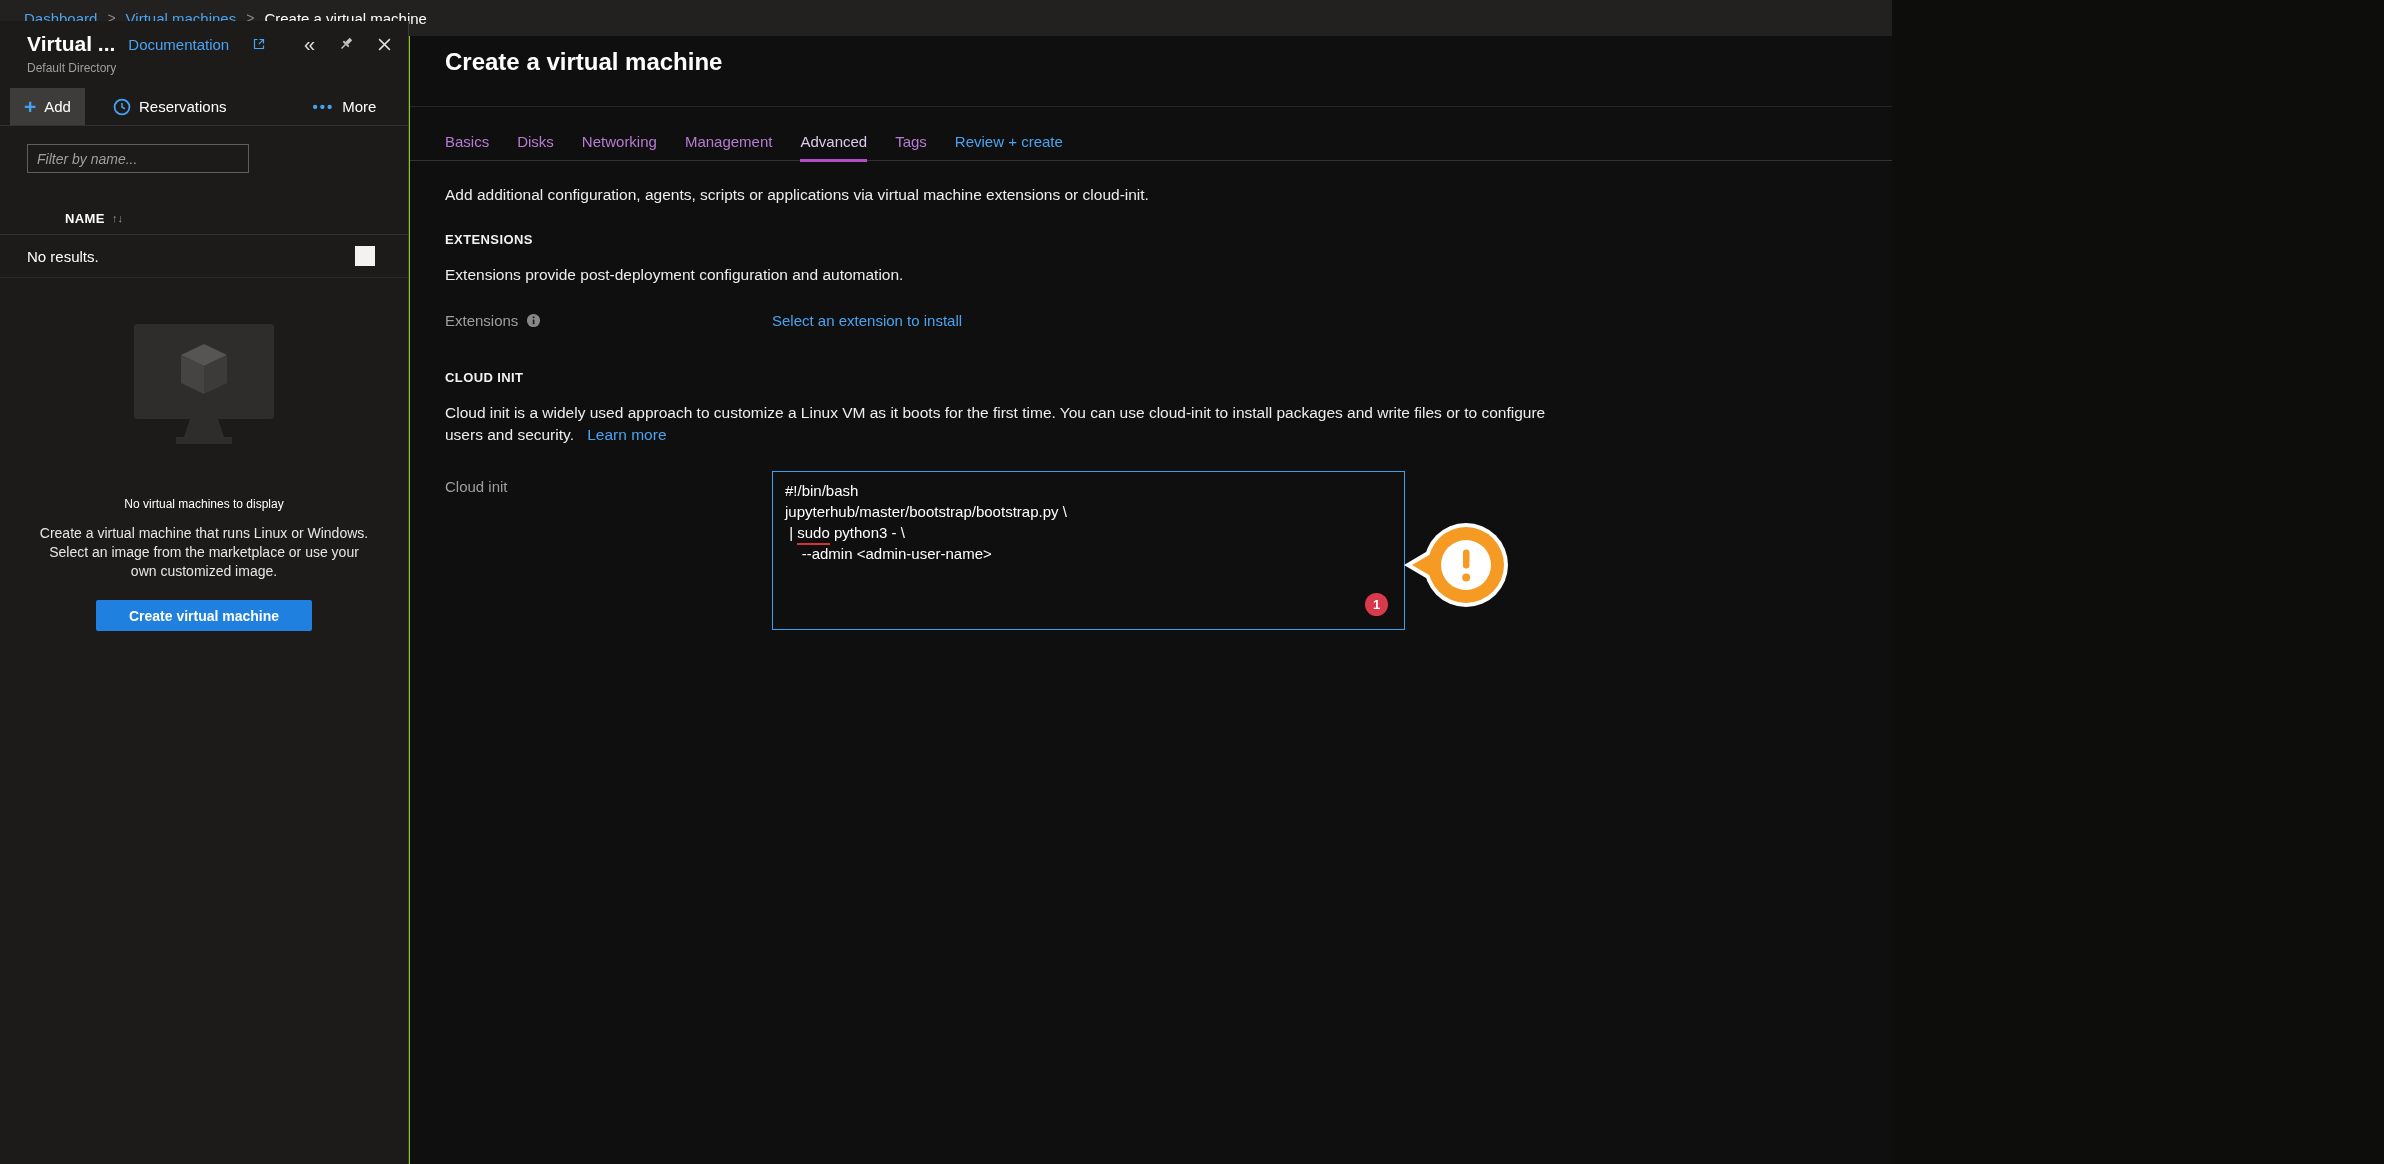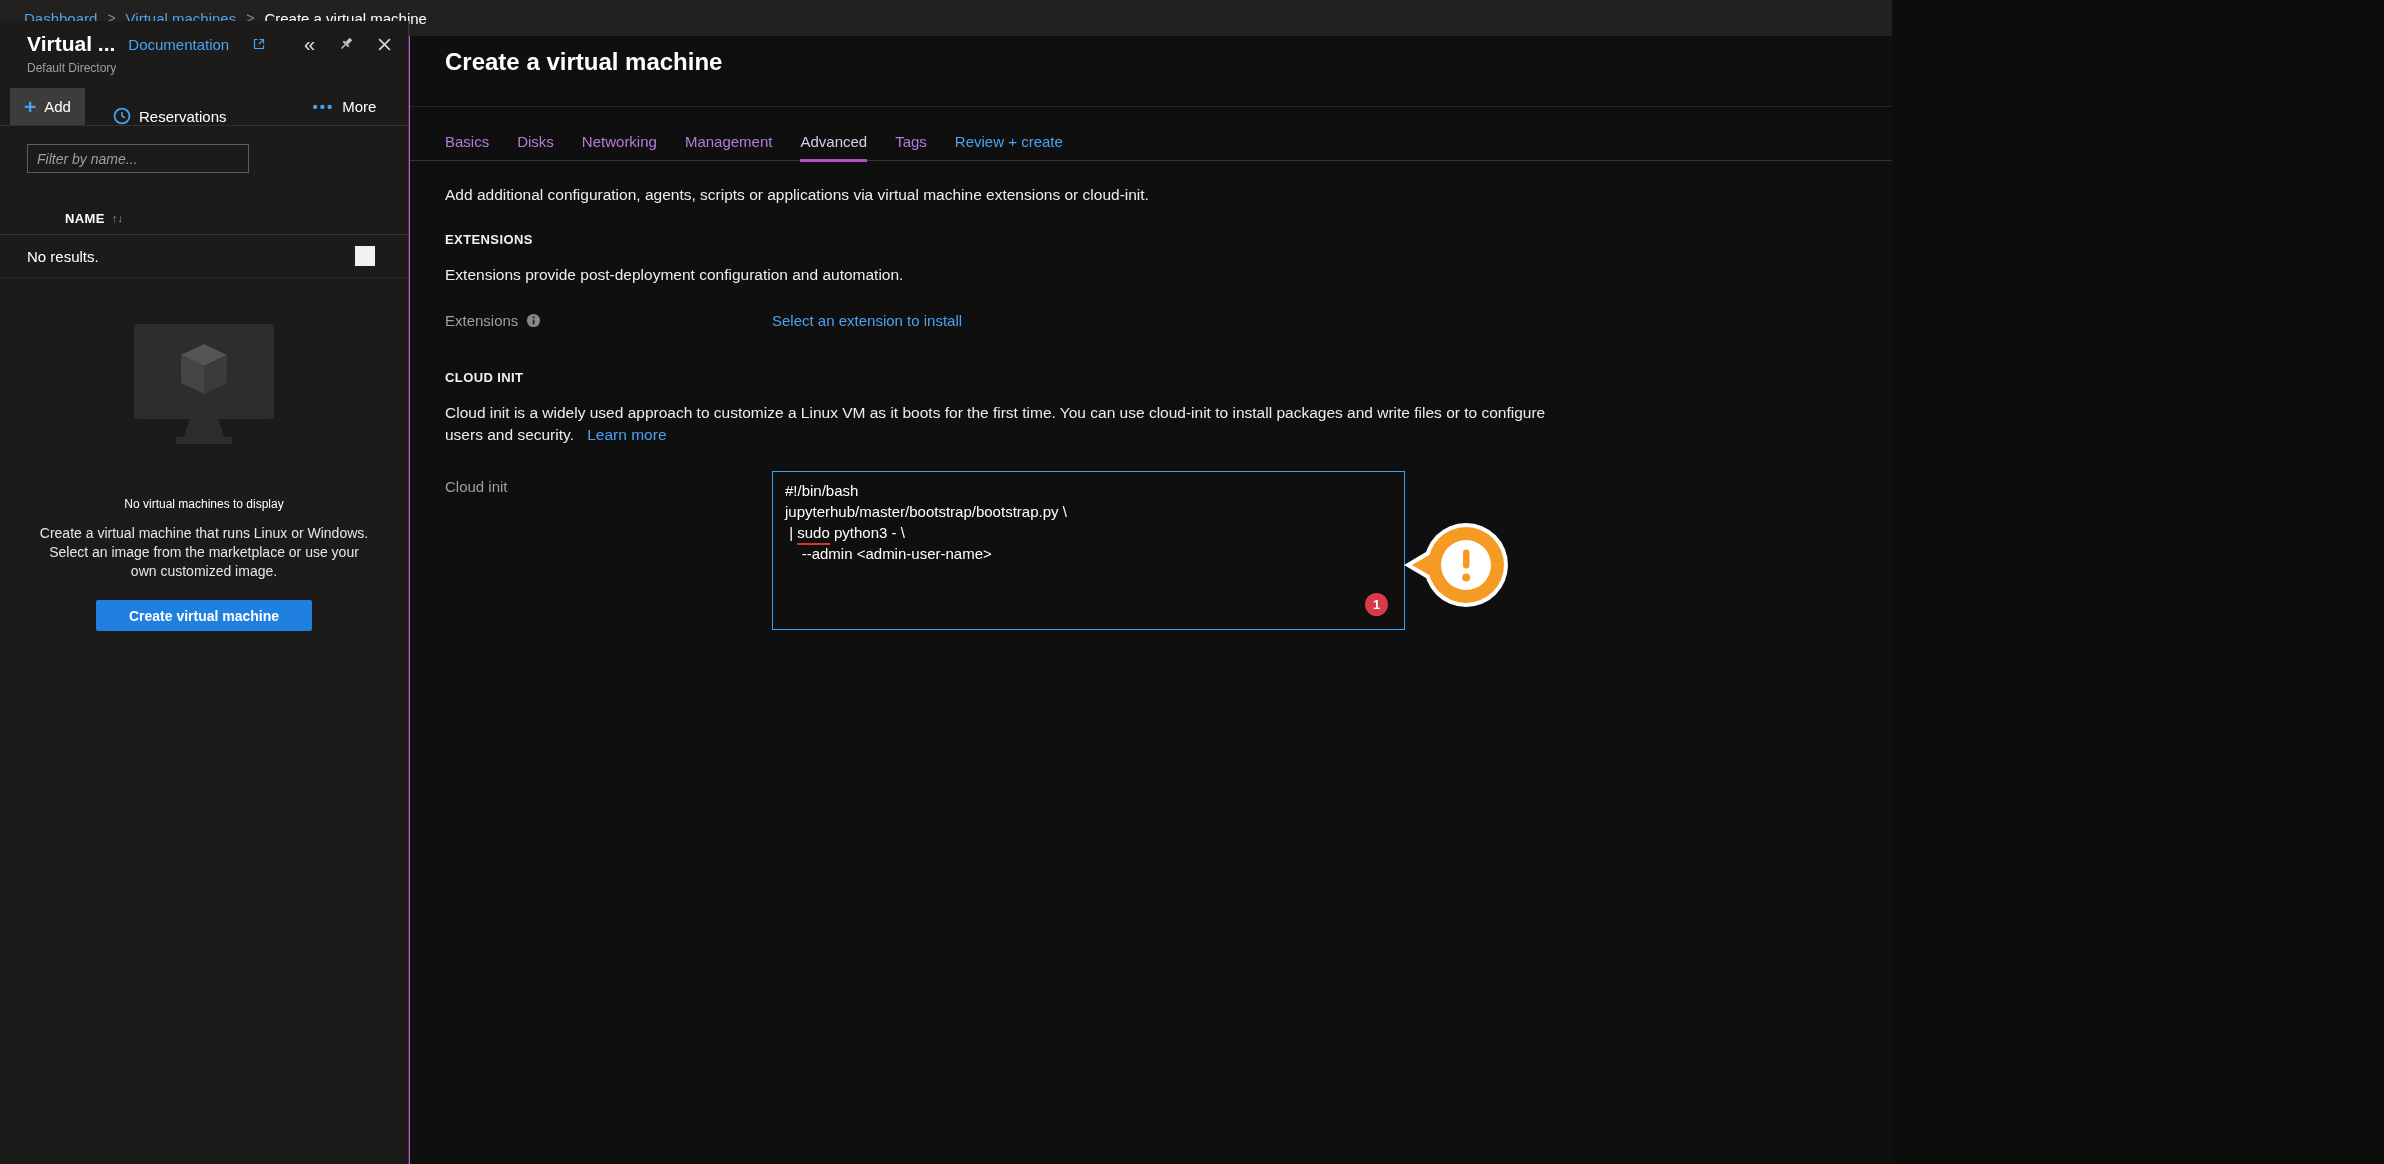--- a/index.html
+++ b/index.html
@@ -4,21 +4,21 @@
 <style>
   html, body { margin: 0; padding: 0; background: #0d0d0c; }
   * { box-sizing: border-box; }
   .page {
     position: relative;
     width: 1892px;
     height: 1164px;
     overflow: hidden;
     font-family: "Liberation Sans", "DejaVu Sans", sans-serif;
     color: #f3f2f1;
-    background: #d946ef;
+    background: #84cc16;
     text-decoration: underline;
   }
 
   
   .topbar {
     position: absolute; top: 0; left: 0; width: 100%; height: 36px;
     background: #222120;
     display: flex; align-items: center;
     padding-left: 24px;
     font-size: 15px;
@@ -43,21 +43,21 @@
   .side-subtitle { font-size: 12px; color: #a19f9d; margin-top: 3px; }
 
   .toolbar {
     margin-top: 13px; height: 38px;
     border-bottom: 1px solid #323130;
     display: flex; align-items: stretch;
     padding-left: 10px;
   }
   .tool { display: flex; align-items: center; gap: 8px; font-size: 15px; color: #ffffff; background: none; border: none; cursor: pointer; padding: 0 14px; }
   .tool-add { background: #3d3c3b; }
-  .tool-reservations { margin-left: 14px; align-items: flex-end; }
+  .tool-reservations { margin-left: 14px; }
   .tool-more { margin-left: 58px; }
   .plus-glyph { color: #44a1f2; font-size: 21px; font-weight: bold; line-height: 18px; }
   .dots-glyph { color: #44a1f2; font-size: 15px; letter-spacing: 2px; font-weight: bold; }
 
   .filter-input {
     display: block;
     margin: 18px 0 0 27px;
     width: 222px; height: 29px;
     background: transparent;
     border: 1px solid #605e5c;

